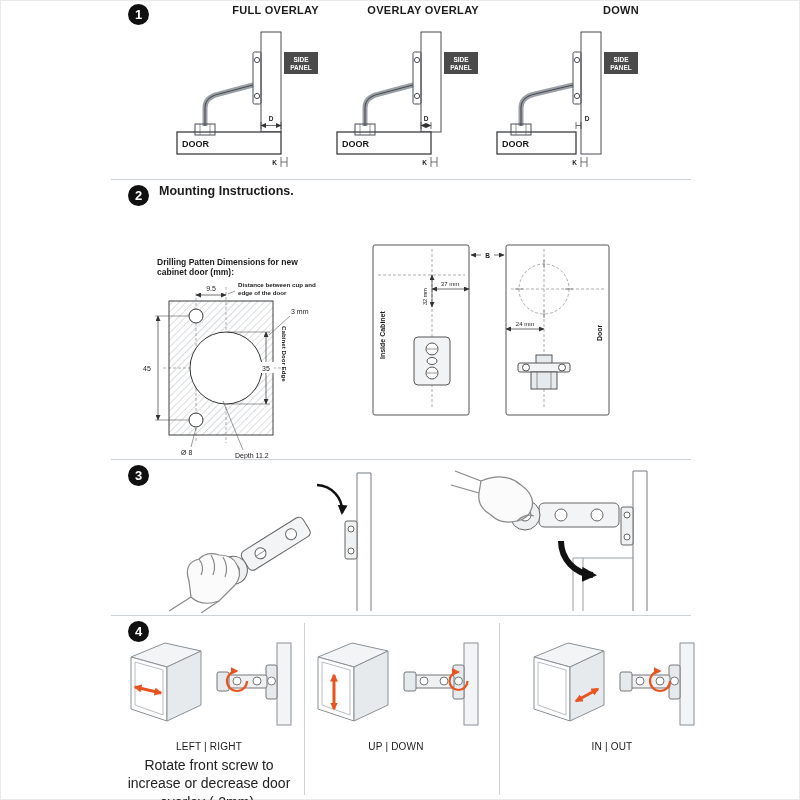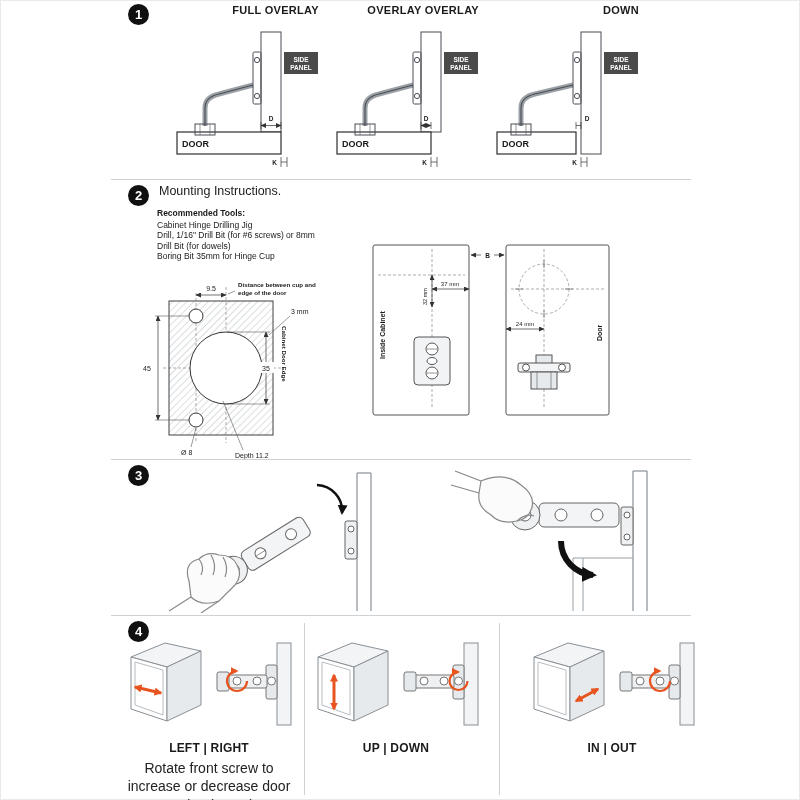--- a/index.html
+++ b/index.html
@@ -9,28 +9,28 @@
   .abs{position:absolute}
   .badge{position:absolute;width:21px;height:21px;border-radius:50%;background:#101010;color:#fff;
          font-size:13px;font-weight:bold;display:flex;align-items:center;justify-content:center}
   .divider{position:absolute;height:1px;background:#cdd2d6;left:110px;width:580px}
   .vdiv{position:absolute;width:1px;background:#cdd2d6;top:622px;height:172px}
 
   .s1col{position:absolute;top:3px;width:150px;text-align:right}
   .s1title{font-size:11px;font-weight:bold;letter-spacing:.3px}
   .s1col svg{display:block;margin:8px auto 0}
 
-  #mi-title{left:158px;top:183px;font-size:12.5px;font-weight:normal}
+  #mi-title{left:158px;top:183px;font-size:12.5px;font-weight:bold}
   #tools{left:156px;top:207px;font-size:8.5px;line-height:1.2}
   #tools .h{font-weight:bold;margin-bottom:2px}
   #pat-head{left:156px;top:256px;font-size:8.5px;font-weight:bold;line-height:1.2}
 
   .s4panel{position:absolute;top:622px;width:190px;text-align:center}
   .s4panel svg{display:block;margin:6px auto 0}
-  .s4title{font-size:12px;font-weight:bold;margin-top:7px;letter-spacing:.2px}
+  .s4title{font-size:10px;font-weight:normal;margin-top:7px;letter-spacing:.2px}
   .s4cap{font-size:14px;line-height:1.32;margin:4px auto 0;width:168px;color:#222}
 
   svg text{font-family:"Liberation Sans",sans-serif;fill:#1a1a1a}
   .tagTxt{fill:#fff;font-size:6.5px;font-weight:bold}
   .doorTxt{font-size:9px;font-weight:bold}
   .dimTxt{font-size:6.5px;font-weight:bold}
   .lbl{font-size:7px}
   .lbl6{font-size:6.2px;font-weight:bold}
   .lbl55{font-size:5.5px}
   .lbl60{font-size:6px}
@@ -173,28 +173,25 @@
         <text x="88" y="141" text-anchor="end" class="dimTxt">K</text>
       </g>
     </svg>
   </div>
 
   <div class="divider" style="top:178px"></div>
 
   <div class="badge" style="left:127px;top:184px">2</div>
   <div class="abs" id="mi-title">Mounting Instructions.</div>
 
-  <div class="abs" id="tools">
-    <div class="h">Recommended Tools:</div>
-    <div>Cabinet Hinge Drilling Jig</div>
-    <div>Drill, 1/16" Drill Bit (for #6 screws) or 8mm</div>
-    <div>Drill Bit (for dowels)</div>
-    <div>Boring Bit 35mm for Hinge Cup</div>
-  </div>
-
+
+  <div class="abs" id="pat-head">
+    <div>Drilling Patten Dimensions for new</div>
+    <div>cabinet door (mm):</div>
+  </div>
 
   <svg class="abs" style="left:138px;top:270px" width="232" height="196" viewBox="0 0 232 196">
     <rect x="30" y="30" width="104" height="134" fill="#fff"></rect>
     <rect x="30" y="30" width="104" height="134" fill="url(#hatch)" stroke="#3c4043" stroke-width="1"></rect>
     <line x1="57" y1="22" x2="57" y2="172" class="dash"></line>
     <line x1="87" y1="16" x2="87" y2="172" class="dash"></line>
     <line x1="24" y1="97" x2="142" y2="97" class="dash"></line>
     <circle cx="87" cy="97" r="36" fill="#fff" stroke="#333" stroke-width="1"></circle>
     <circle cx="57" cy="45" r="7" fill="#fff" stroke="#333" stroke-width="1"></circle>
     <circle cx="57" cy="149" r="7" fill="#fff" stroke="#333" stroke-width="1"></circle>

